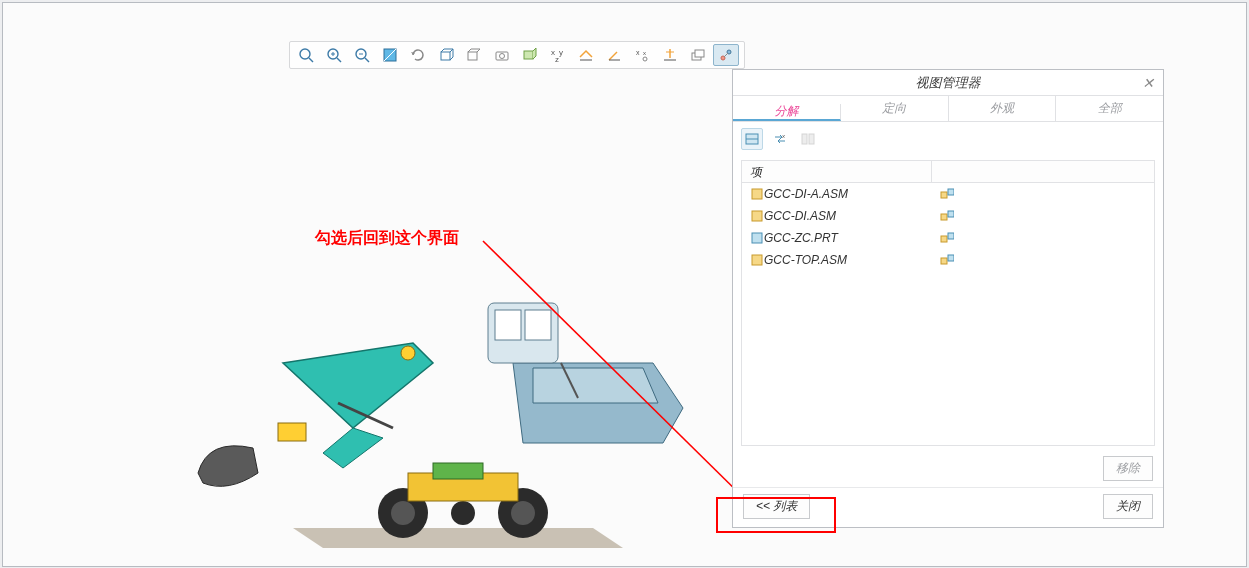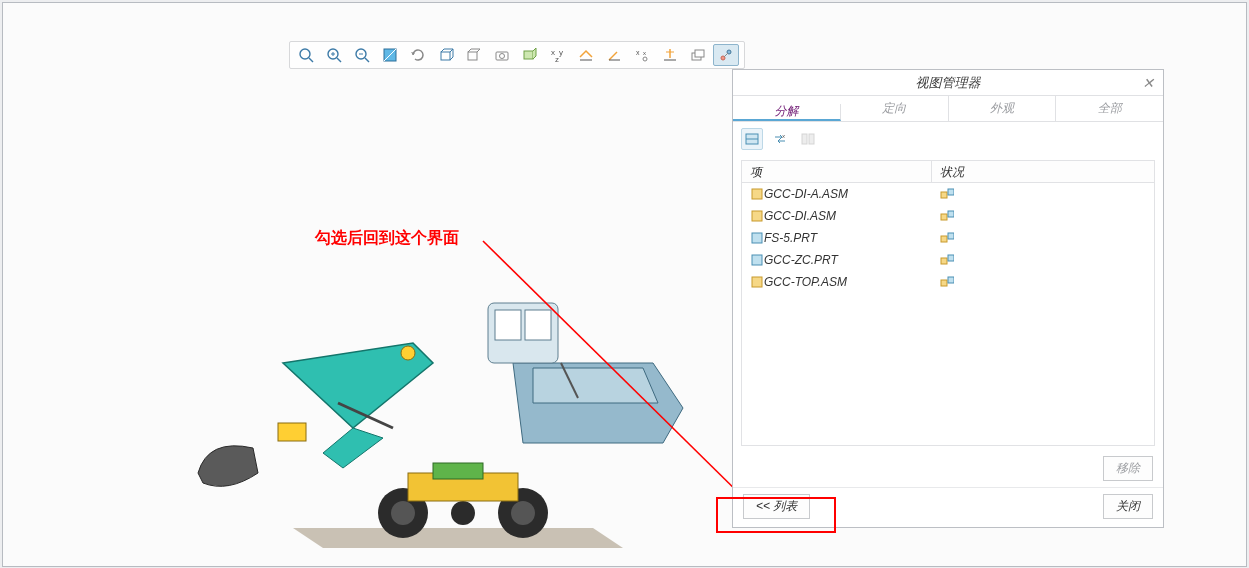--- a/index.html
+++ b/index.html
@@ -87,21 +87,21 @@
   .tab {
     flex: 1;
     display: flex; align-items: center; justify-content: center;
     font-size: 12px;
     color: #9b9da1;
     border-right: 1px solid #e0e1e4;
     cursor: pointer;
   }
   .tab:last-child { border-right: none; }
   .tab.sub-active {
-    color: #701a75;
+    color: #ec4899;
     background: #ffffff;
     border-bottom: 2px solid #5aa7d4;
     margin-top: 8px;
   }
 
   .dlg-icons {
     height: 34px;
     display: flex; align-items: center;
     padding: 4px 8px;
     gap: 6px;
@@ -392,21 +392,20 @@
           <svg width="16" height="16">
               <rect x="2" y="3" width="5" height="10" fill="#ddd" stroke="#aaa"></rect>
               <rect x="9" y="3" width="5" height="10" fill="#ddd" stroke="#aaa"></rect>
             </svg>
         </div>
       </div>
 
       <div class="list-wrap">
         <div class="list-head">
           <div class="col-item">项</div>
-          <div class="col-status">状况</div>
         </div>
         <div class="list-body" id="list-body">
             <div class="row">
               <div class="c1">
                 <span class="file-ico">
                   <svg width="14" height="14">
                     <rect x="2" y="2" width="10" height="10" fill="#f6d887" stroke="#c89a2d"></rect>
                   </svg>
                 </span>
                 <span>GCC-DI-A.ASM</span>
@@ -438,67 +437,49 @@
                 </span>
               </div>
             </div>
             <div class="row">
               <div class="c1">
                 <span class="file-ico">
                   <svg width="14" height="14">
                     <rect x="2" y="2" width="10" height="10" fill="#bfe0ef" stroke="#4a8fb3"></rect>
                   </svg>
                 </span>
-                <span>FS-5.PRT</span>
+                <span>GCC-ZC.PRT</span>
               </div>
               <div class="c2">
                 <span class="file-ico">
                   <svg width="16" height="14">
                     <rect x="1" y="5" width="6" height="6" fill="#f6d887" stroke="#c89a2d"></rect>
                     <rect x="8" y="2" width="6" height="6" fill="#bfe0ef" stroke="#4a8fb3"></rect>
                   </svg>
                 </span>
               </div>
             </div>
             <div class="row">
               <div class="c1">
                 <span class="file-ico">
                   <svg width="14" height="14">
-                    <rect x="2" y="2" width="10" height="10" fill="#bfe0ef" stroke="#4a8fb3"></rect>
-                  </svg>
-                </span>
-                <span>GCC-ZC.PRT</span>
+                    <rect x="2" y="2" width="10" height="10" fill="#f6d887" stroke="#c89a2d"></rect>
+                  </svg>
+                </span>
+                <span>GCC-TOP.ASM</span>
               </div>
               <div class="c2">
                 <span class="file-ico">
                   <svg width="16" height="14">
                     <rect x="1" y="5" width="6" height="6" fill="#f6d887" stroke="#c89a2d"></rect>
                     <rect x="8" y="2" width="6" height="6" fill="#bfe0ef" stroke="#4a8fb3"></rect>
                   </svg>
                 </span>
               </div>
             </div>
-            <div class="row">
-              <div class="c1">
-                <span class="file-ico">
-                  <svg width="14" height="14">
-                    <rect x="2" y="2" width="10" height="10" fill="#f6d887" stroke="#c89a2d"></rect>
-                  </svg>
-                </span>
-                <span>GCC-TOP.ASM</span>
-              </div>
-              <div class="c2">
-                <span class="file-ico">
-                  <svg width="16" height="14">
-                    <rect x="1" y="5" width="6" height="6" fill="#f6d887" stroke="#c89a2d"></rect>
-                    <rect x="8" y="2" width="6" height="6" fill="#bfe0ef" stroke="#4a8fb3"></rect>
-                  </svg>
-                </span>
-              </div>
-            </div>
           </div>
       </div>
 
       <div class="dlg-footer1">
         <div class="btn disabled">移除</div>
       </div>
       <div class="dlg-footer2">
         <div class="btn">&lt;&lt; 列表</div>
         <div class="btn">关闭</div>
       </div>

